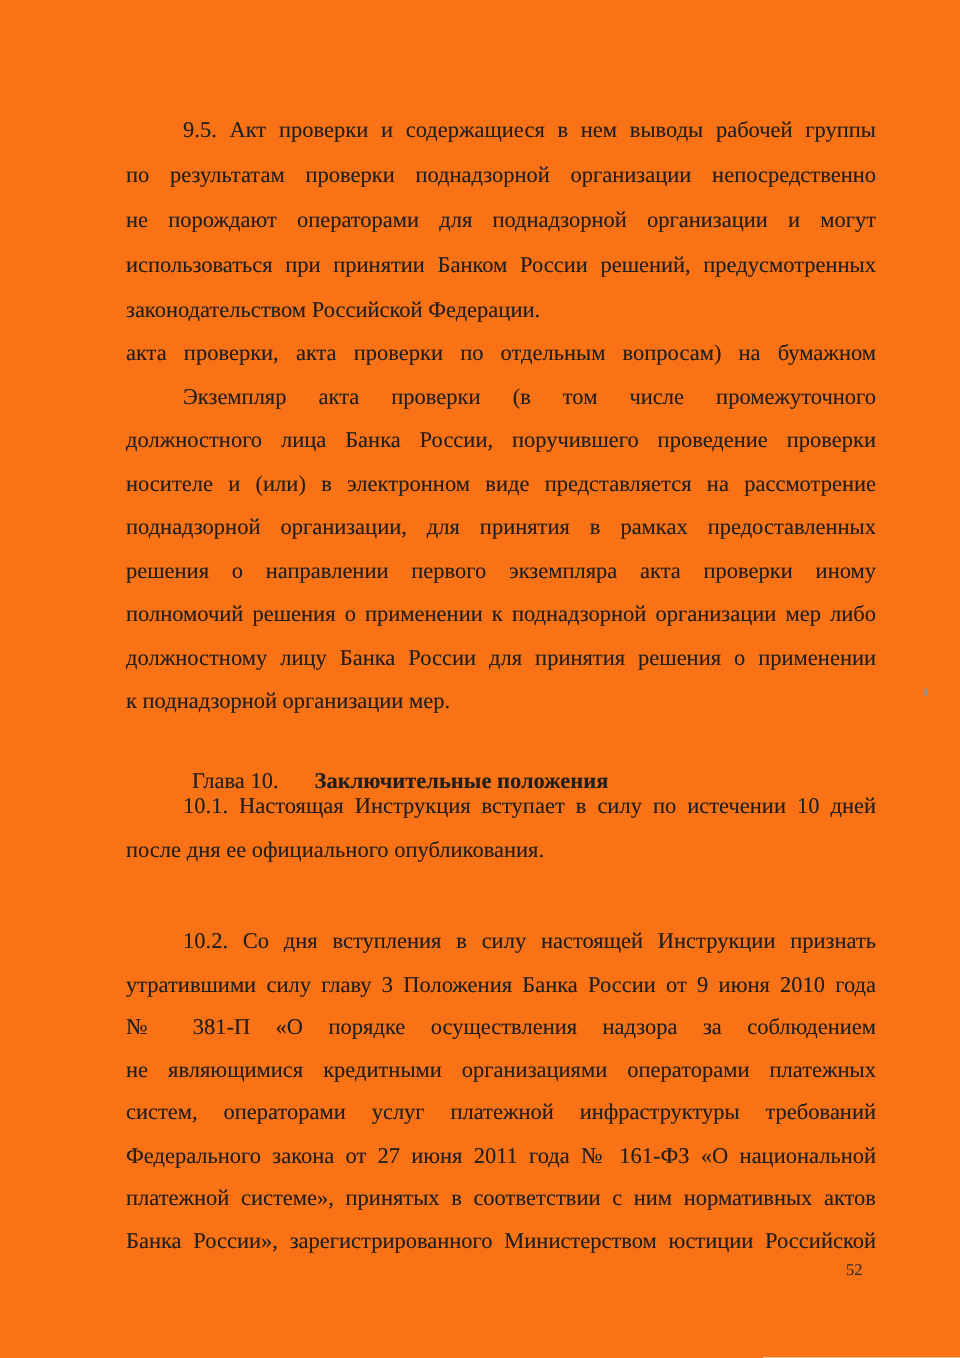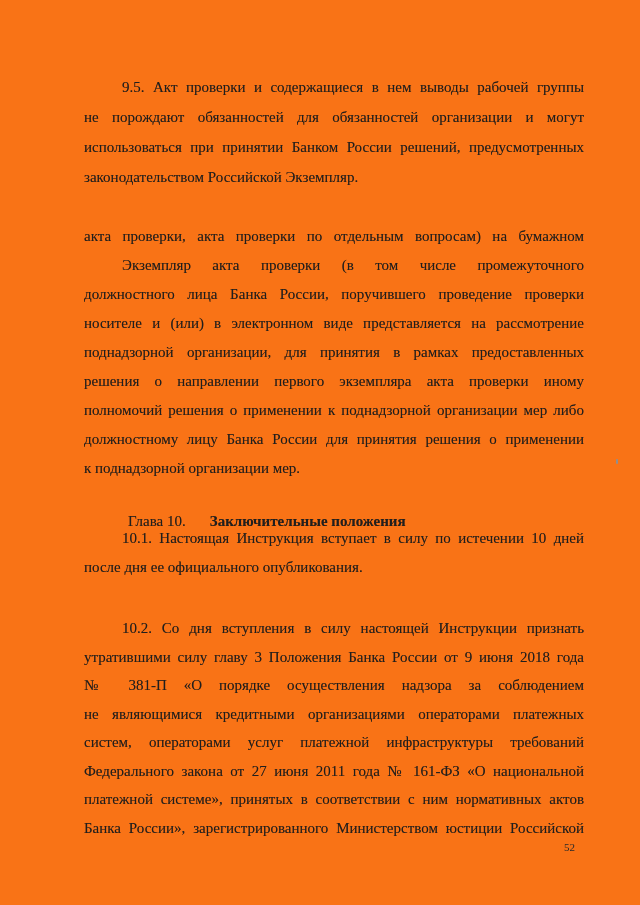--- a/index.html
+++ b/index.html
@@ -58,23 +58,24 @@
     border-radius: 1px;
   }
 </style>
 </head>
 <body>
 
 <div class="page">
 
   <div class="block" id="para-9-5">
     <div class="line ind">9.5. Акт проверки и содержащиеся в нем выводы рабочей группы</div>
-    <div class="line">не порождают обязанностей для обязанностей организации и могут</div>
+    <div class="line">по результатам проверки поднадзорной организации непосредственно</div>
+    <div class="line">не порождают операторами для поднадзорной организации и могут</div>
     <div class="line">использоваться при принятии Банком России решений, предусмотренных</div>
-    <div class="line end">законодательством Российской Экземпляр.</div>
+    <div class="line end">законодательством Российской Федерации.</div>
   </div>
 
   <div class="block" id="para-act">
     <div class="line">акта проверки, акта проверки по отдельным вопросам) на бумажном</div>
     <div class="line ind">Экземпляр акта проверки (в том числе промежуточного</div>
     <div class="line">должностного лица Банка России, поручившего проведение проверки</div>
     <div class="line">носителе и (или) в электронном виде представляется на рассмотрение</div>
     <div class="line">поднадзорной организации, для принятия в рамках предоставленных</div>
     <div class="line">решения о направлении первого экземпляра акта проверки иному</div>
     <div class="line">полномочий решения о применении к поднадзорной организации мер либо</div>
@@ -86,21 +87,21 @@
     <span>Глава 10.</span><span class="chapter-title">Заключительные положения</span>
   </div>
 
   <div class="block" id="para-10-1">
     <div class="line ind">10.1. Настоящая Инструкция вступает в силу по истечении 10 дней</div>
     <div class="line end">после дня ее официального опубликования.</div>
   </div>
 
   <div class="block" id="para-10-2">
     <div class="line ind">10.2. Со дня вступления в силу настоящей Инструкции признать</div>
-    <div class="line">утратившими силу главу 3 Положения Банка России от 9 июня 2018 года</div>
+    <div class="line">утратившими силу главу 3 Положения Банка России от 9 июня 2010 года</div>
     <div class="line">№ 381-П «О порядке осуществления надзора за соблюдением</div>
     <div class="line">не являющимися кредитными организациями операторами платежных</div>
     <div class="line">систем, операторами услуг платежной инфраструктуры требований</div>
     <div class="line">Федерального закона от 27 июня 2011 года № 161-ФЗ «О национальной</div>
     <div class="line">платежной системе», принятых в соответствии с ним нормативных актов</div>
     <div class="line">Банка России», зарегистрированного Министерством юстиции Российской</div>
   </div>
 
   <div id="page-number">52</div>
 

